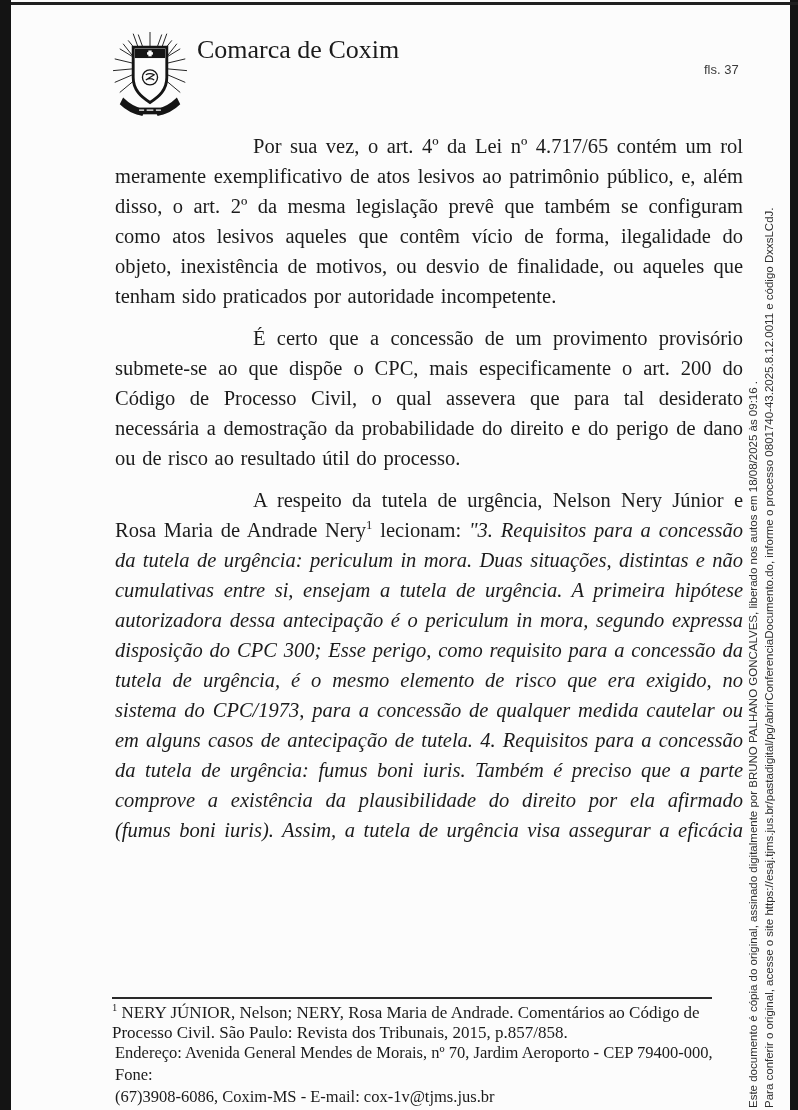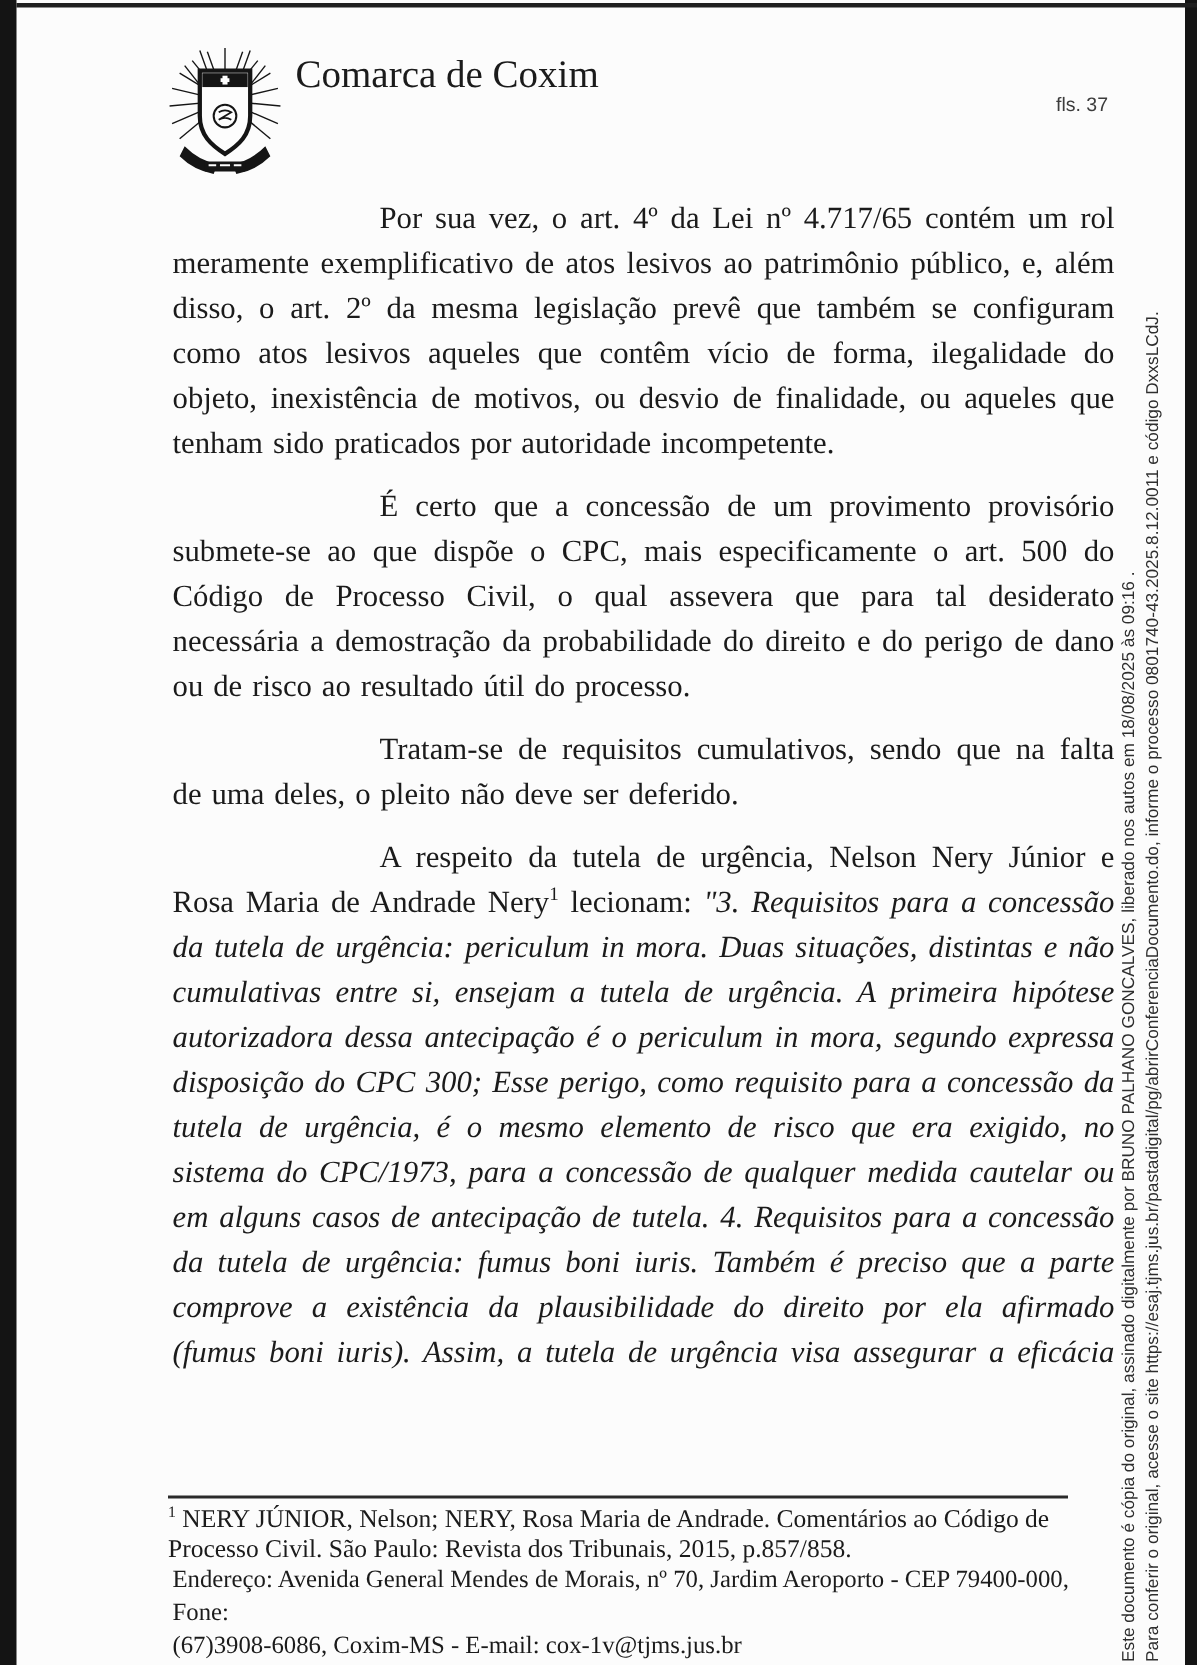--- a/index.html
+++ b/index.html
@@ -95,22 +95,21 @@
     <path d="M34 92 h32 v8 h-32 z" fill="#151515"></path>
     <path d="M37 95 h6 M46 95 h8 M57 95 h6" stroke="#fdfdfd" stroke-width="1.6"></path>
   </svg>
 
   <div class="head-text">
     <div class="head-district">Comarca de Coxim</div>
   </div>
 
   <div class="body-col">
     <p>Por sua vez, o art. 4º da Lei nº 4.717/65 contém um rol meramente exemplificativo de atos lesivos ao patrimônio público, e, além disso, o art. 2º da mesma legislação prevê que também se configuram como atos lesivos aqueles que contêm vício de forma, ilegalidade do objeto, inexistência de motivos, ou desvio de finalidade, ou aqueles que tenham sido praticados por autoridade incompetente.</p>
-    <p>É certo que a concessão de um provimento provisório submete-se ao que dispõe o CPC, mais especificamente o art. 500 do Código de Processo Civil, o qual assevera que para tal desiderato necessária a demostração da probabilidade do direito e do perigo de dano ou de risco ao resultado útil do processo.</p>
-    <p>Tratam-se de requisitos cumulativos, sendo que na falta de uma deles, o pleito não deve ser deferido.</p>
+    <p>É certo que a concessão de um provimento provisório submete-se ao que dispõe o CPC, mais especificamente o art. 200 do Código de Processo Civil, o qual assevera que para tal desiderato necessária a demostração da probabilidade do direito e do perigo de dano ou de risco ao resultado útil do processo.</p>
     <p class="flow-continues"><span>A respeito da tutela de urgência, Nelson Nery Júnior e Rosa Maria de Andrade Nery</span><sup>1</sup><span> lecionam: </span><span class="quote">"3. Requisitos para a concessão da tutela de urgência: periculum in mora. Duas situações, distintas e não cumulativas entre si, ensejam a tutela de urgência. A primeira hipótese autorizadora dessa antecipação é o periculum in mora, segundo expressa disposição do CPC 300; Esse perigo, como requisito para a concessão da tutela de urgência, é o mesmo elemento de risco que era exigido, no sistema do CPC/1973, para a concessão de qualquer medida cautelar ou em alguns casos de antecipação de tutela. 4. Requisitos para a concessão da tutela de urgência: fumus boni iuris. Também é preciso que a parte comprove a existência da plausibilidade do direito por ela afirmado (fumus boni iuris). Assim, a tutela de urgência visa assegurar a eficácia</span></p>
   </div>
 
   <div class="footnote">
     <hr class="footnote-rule">
     <div class="footnote-text"><sup>1</sup><span> NERY JÚNIOR, Nelson; NERY, Rosa Maria de Andrade. Comentários ao Código de Processo Civil. São Paulo: Revista dos Tribunais, 2015, p.857/858.</span></div>
   </div>
 
   <div class="footer">
     <div>Endereço: Avenida General Mendes de Morais,  nº 70, Jardim Aeroporto - CEP 79400-000, Fone:</div>

